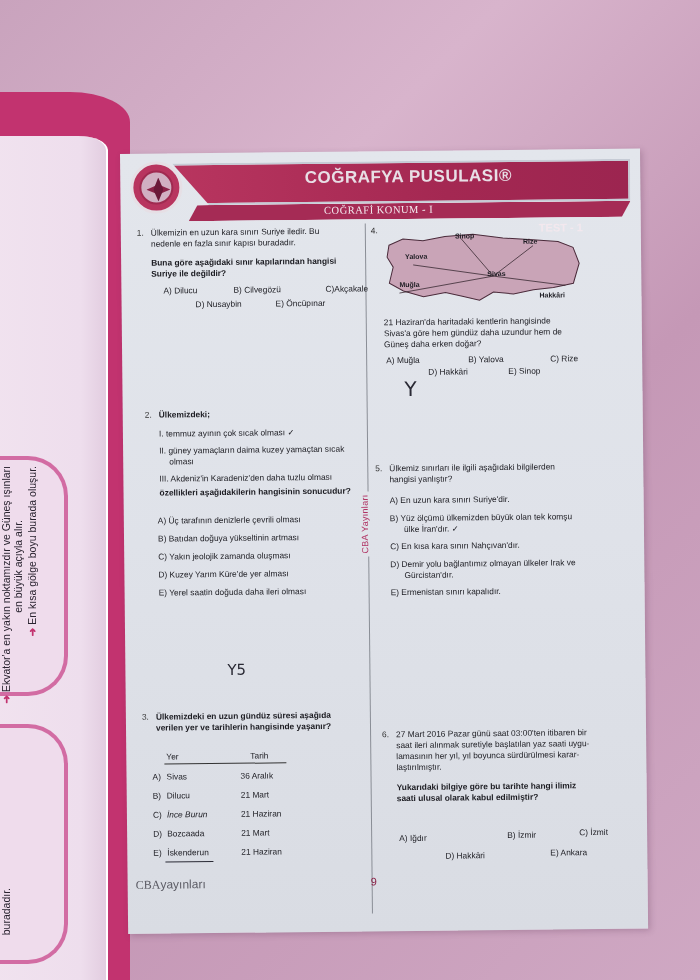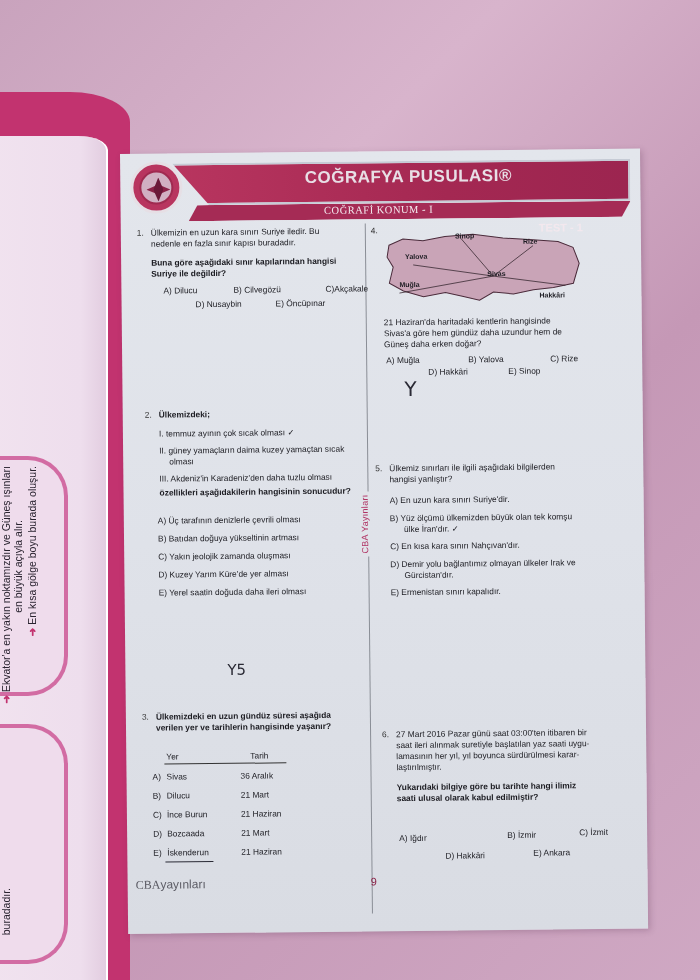--- a/index.html
+++ b/index.html
@@ -201,21 +201,21 @@
     <div class="opt" style="left:40px; top:618px;">Sivas</div>
     <div class="opt" style="left:114px; top:618px;">36 Aralık</div>
   </div>
   <div>
     <div class="opt" style="left:26px; top:637px;">B)</div>
     <div class="opt" style="left:40px; top:637px;">Dilucu</div>
     <div class="opt" style="left:114px; top:637px;">21 Mart</div>
   </div>
   <div>
     <div class="opt" style="left:26px; top:656px;">C)</div>
-    <div class="opt" style="left:40px; top:656px;">İnce Burun</div>
+    <div class="opt" style="left:40px; top:656px;font-style:italic;">İnce Burun</div>
     <div class="opt" style="left:114px; top:656px;">21 Haziran</div>
   </div>
   <div>
     <div class="opt" style="left:26px; top:675px;">D)</div>
     <div class="opt" style="left:40px; top:675px;">Bozcaada</div>
     <div class="opt" style="left:114px; top:675px;">21 Mart</div>
   </div>
   <div>
     <div class="opt" style="left:26px; top:694px;">E)</div>
     <div class="opt" style="left:40px; top:694px;">İskenderun</div>
@@ -280,19 +280,19 @@
     <div>saat ileri alınmak suretiyle başlatılan yaz saati uygu-</div>
     <div>lamasının her yıl, yıl boyunca sürdürülmesi karar-</div>
     <div>laştırılmıştır.</div>
     <div class="bold" style="margin-top:9px;">Yukarıdaki bilgiye göre bu tarihte hangi ilimiz</div>
     <div class="bold">saati ulusal olarak kabul edilmiştir?</div>
   </div>
   <div class="opt" style="left:272px; top:682px;">A)  Iğdır</div>
   <div class="opt" style="left:364px; top:680px;padding-left:16px;">B) İzmir</div>
   <div class="opt" style="left:452px; top:678px;">C) İzmit</div>
   <div class="opt" style="left:318px; top:700px;">D) Hakkâri</div>
-  <div class="opt" style="left:406px; top:698px;">E) Ankara</div>
+  <div class="opt" style="left:423px; top:698px;">E) Ankara</div>
 
   <div class="footer-logo">
     <span class="cba">CBA</span><span>yayınları</span>
   </div>
   <div class="page-num">9</div>
 </div>
 
 </body></html>

